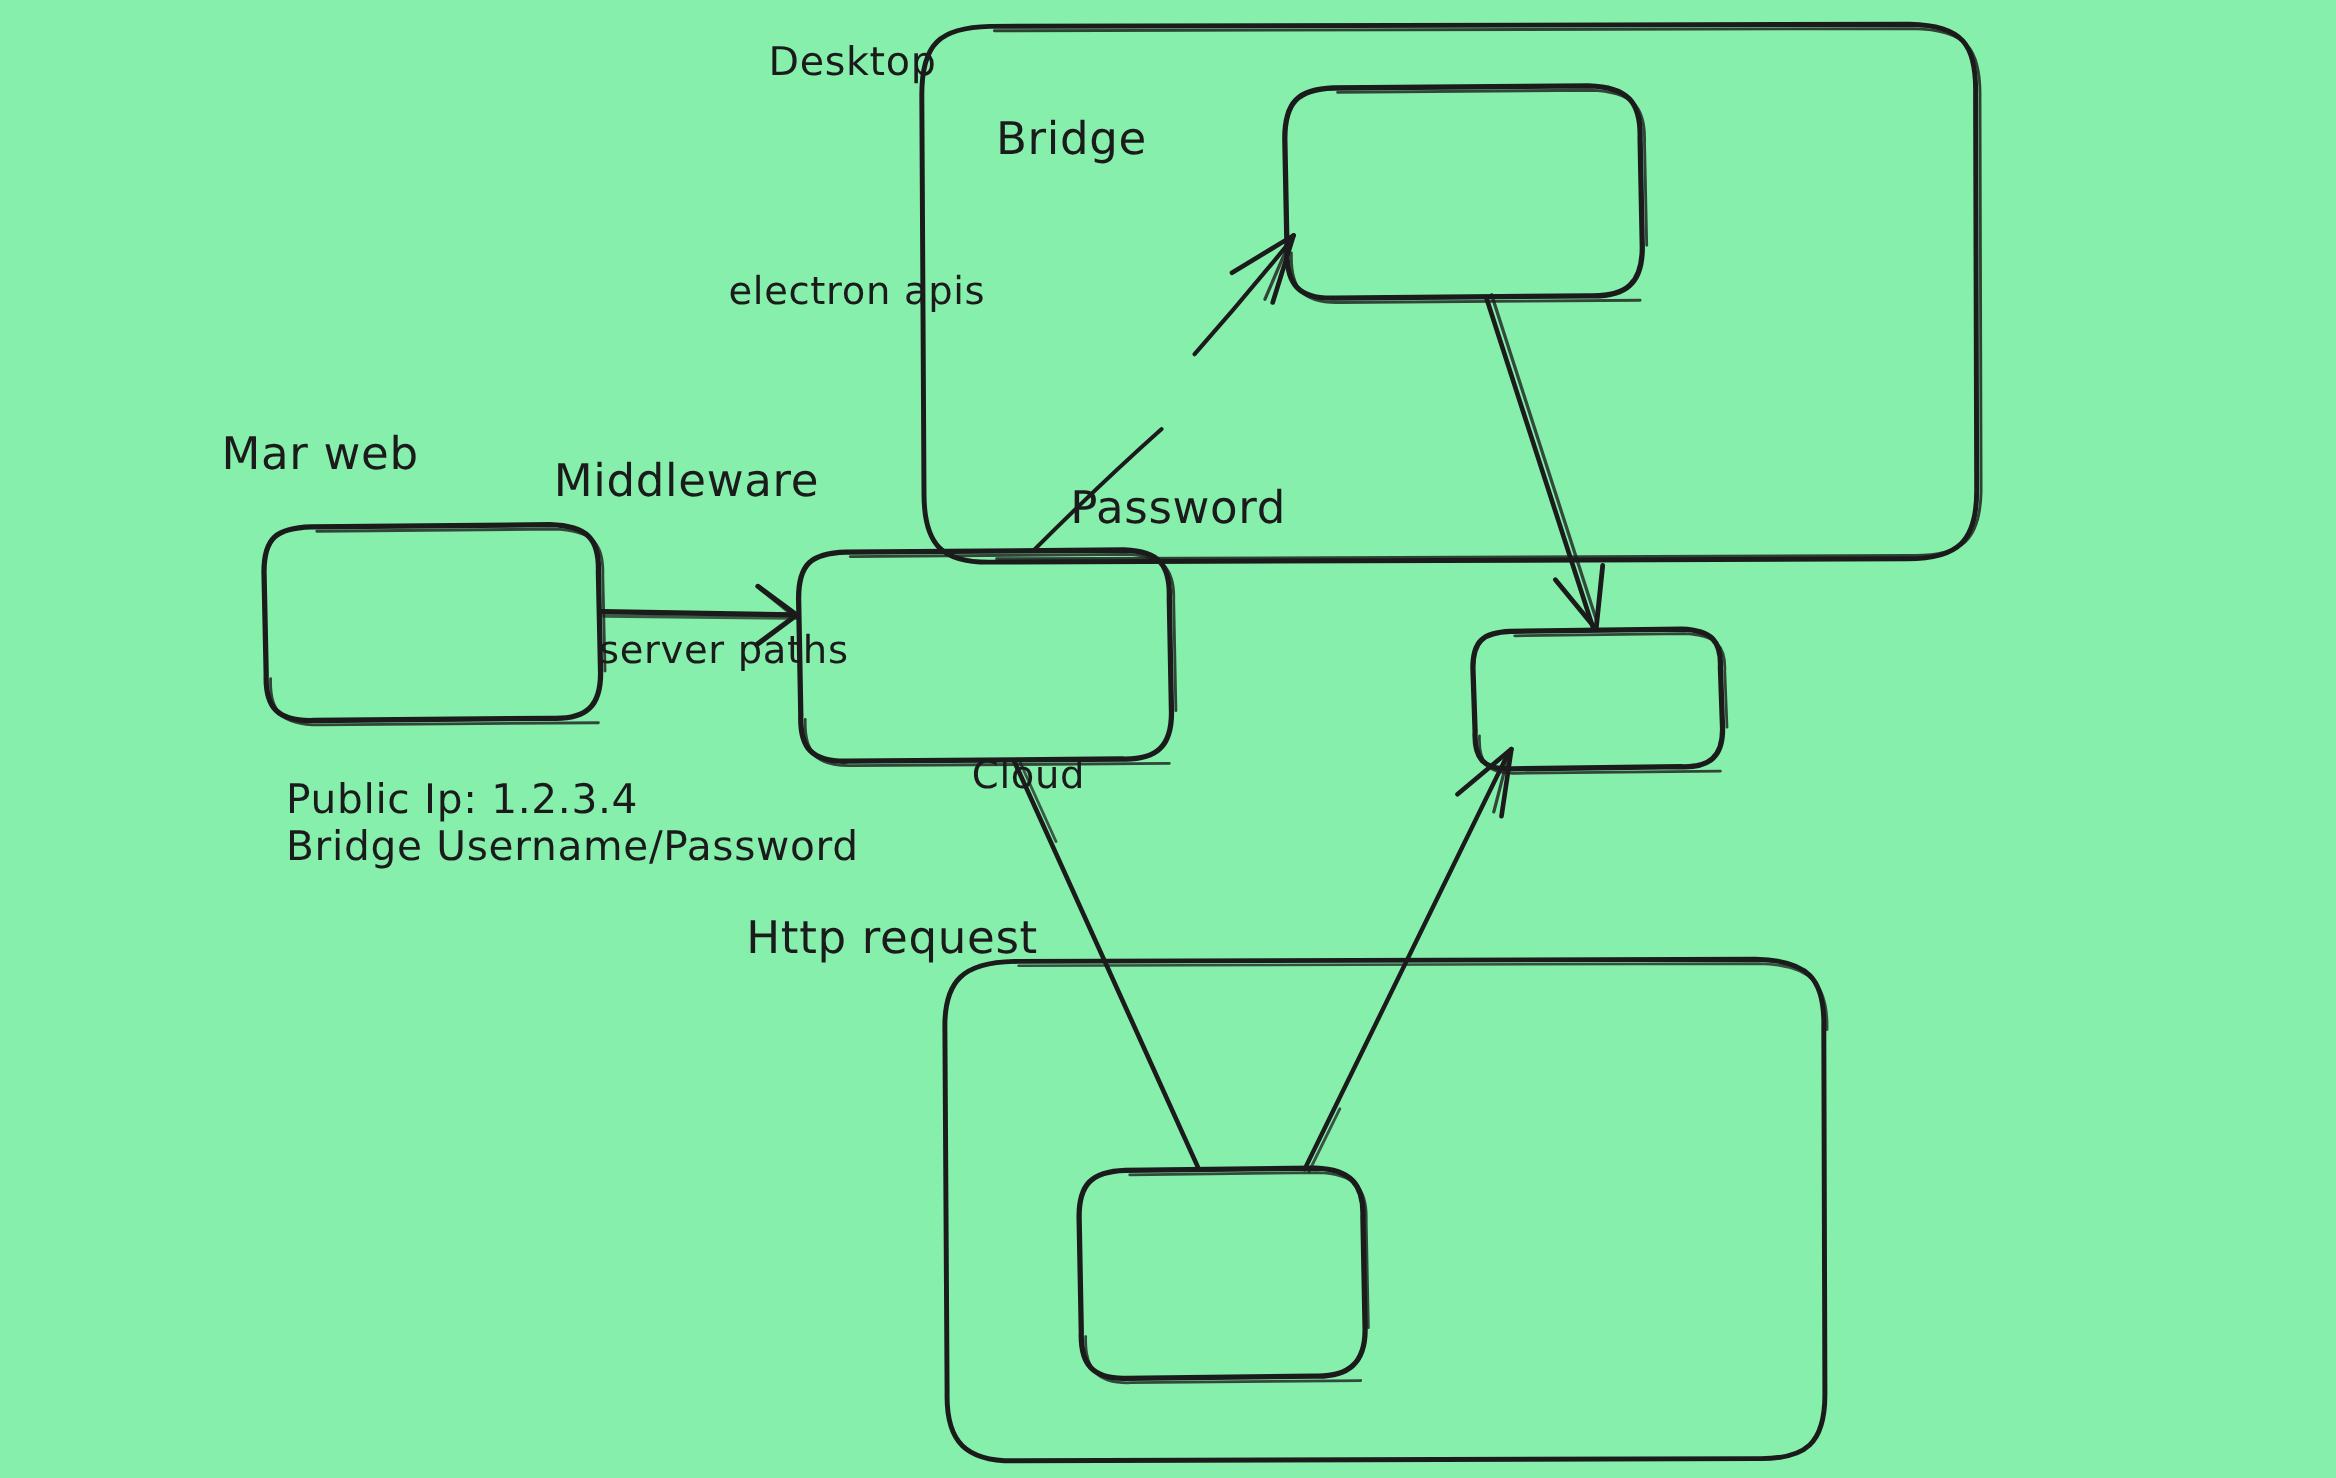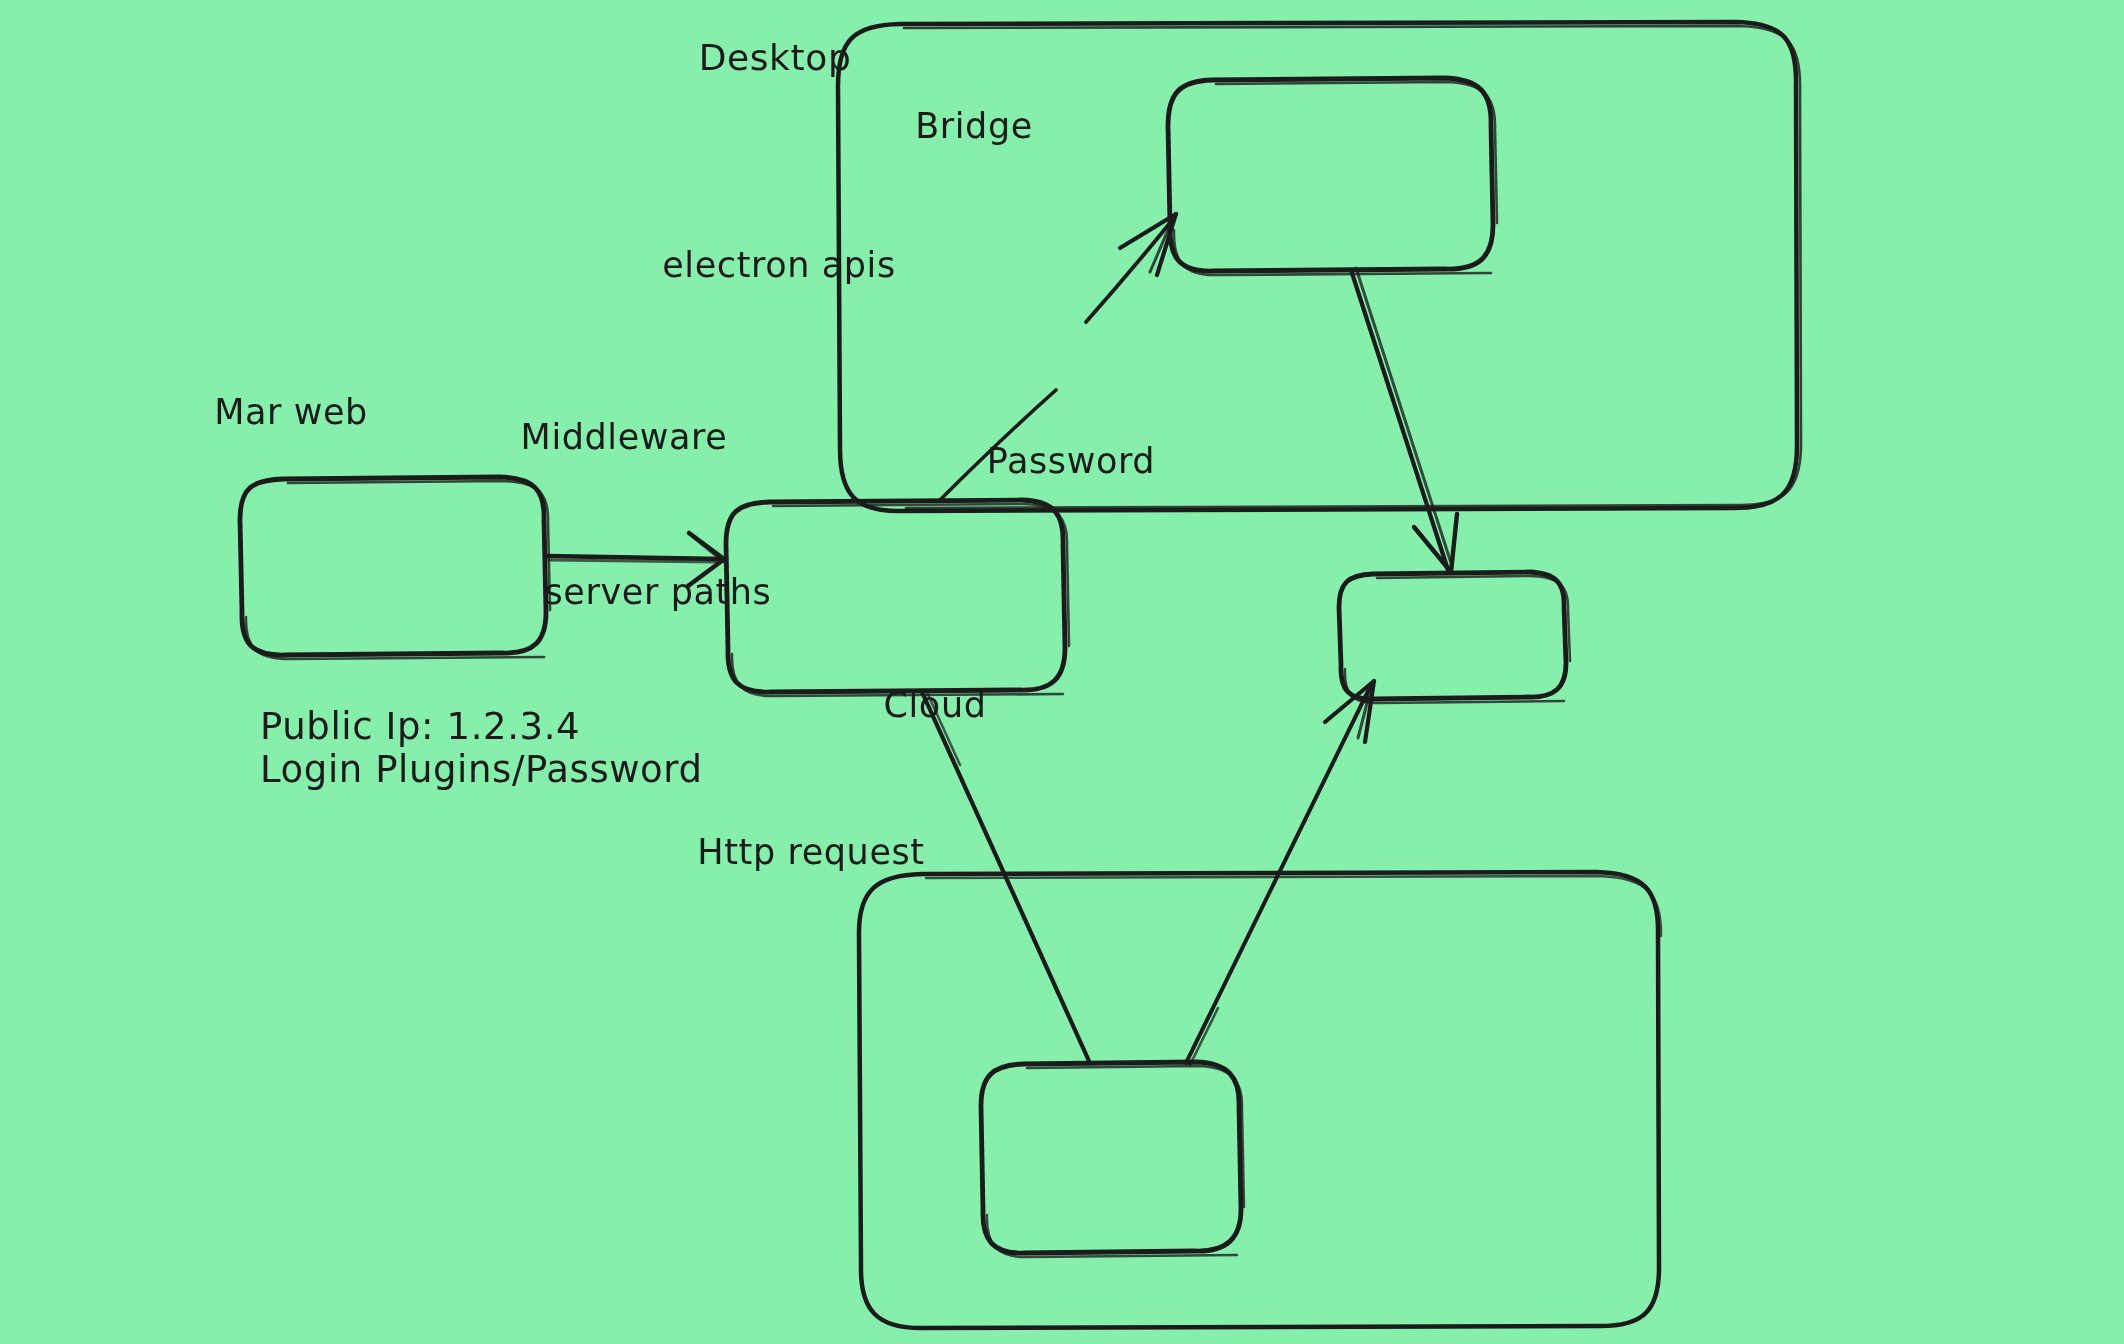--- a/index.html
+++ b/index.html
@@ -25,21 +25,21 @@
   .label {
     position: absolute;
     color: #1b1b1b;
     font-family: "DejaVu Sans", sans-serif;
     font-size: 34px;
     letter-spacing: 0.6px;
     white-space: pre;
     user-select: none;
   }
   .node-label {
-    font-size: 35px;
+    font-size: 41px;
     text-align: center;
     transform: translate(-50%, -50%);
   }
   .group-label {
     font-size: 36px;
     transform: translate(-50%, -50%);
   }
   .edge-label {
     font-size: 35px;
     transform: translate(-50%, -50%);
@@ -233,15 +233,15 @@
   <div class="label node-label" style="left:811px; top:852px;">Http request</div>
 
   <div class="label edge-label" style="left:779px; top:265px;">electron apis</div>
 
   <div class="label edge-label" style="left:658px; top:592px;">server paths</div>
 
   <div class="label edge-label" style="left:935px; top:705px;">Cloud</div>
 
   <div class="label note-line" style="left:260px; top:705px;">Public Ip: 1.2.3.4</div>
 
-  <div class="label note-line" style="left:260px; top:748px;">Login Plugins/Password</div>
+  <div class="label note-line" style="left:260px; top:748px;">Bridge Username/Password</div>
 
 </div>
 
 </body></html>

